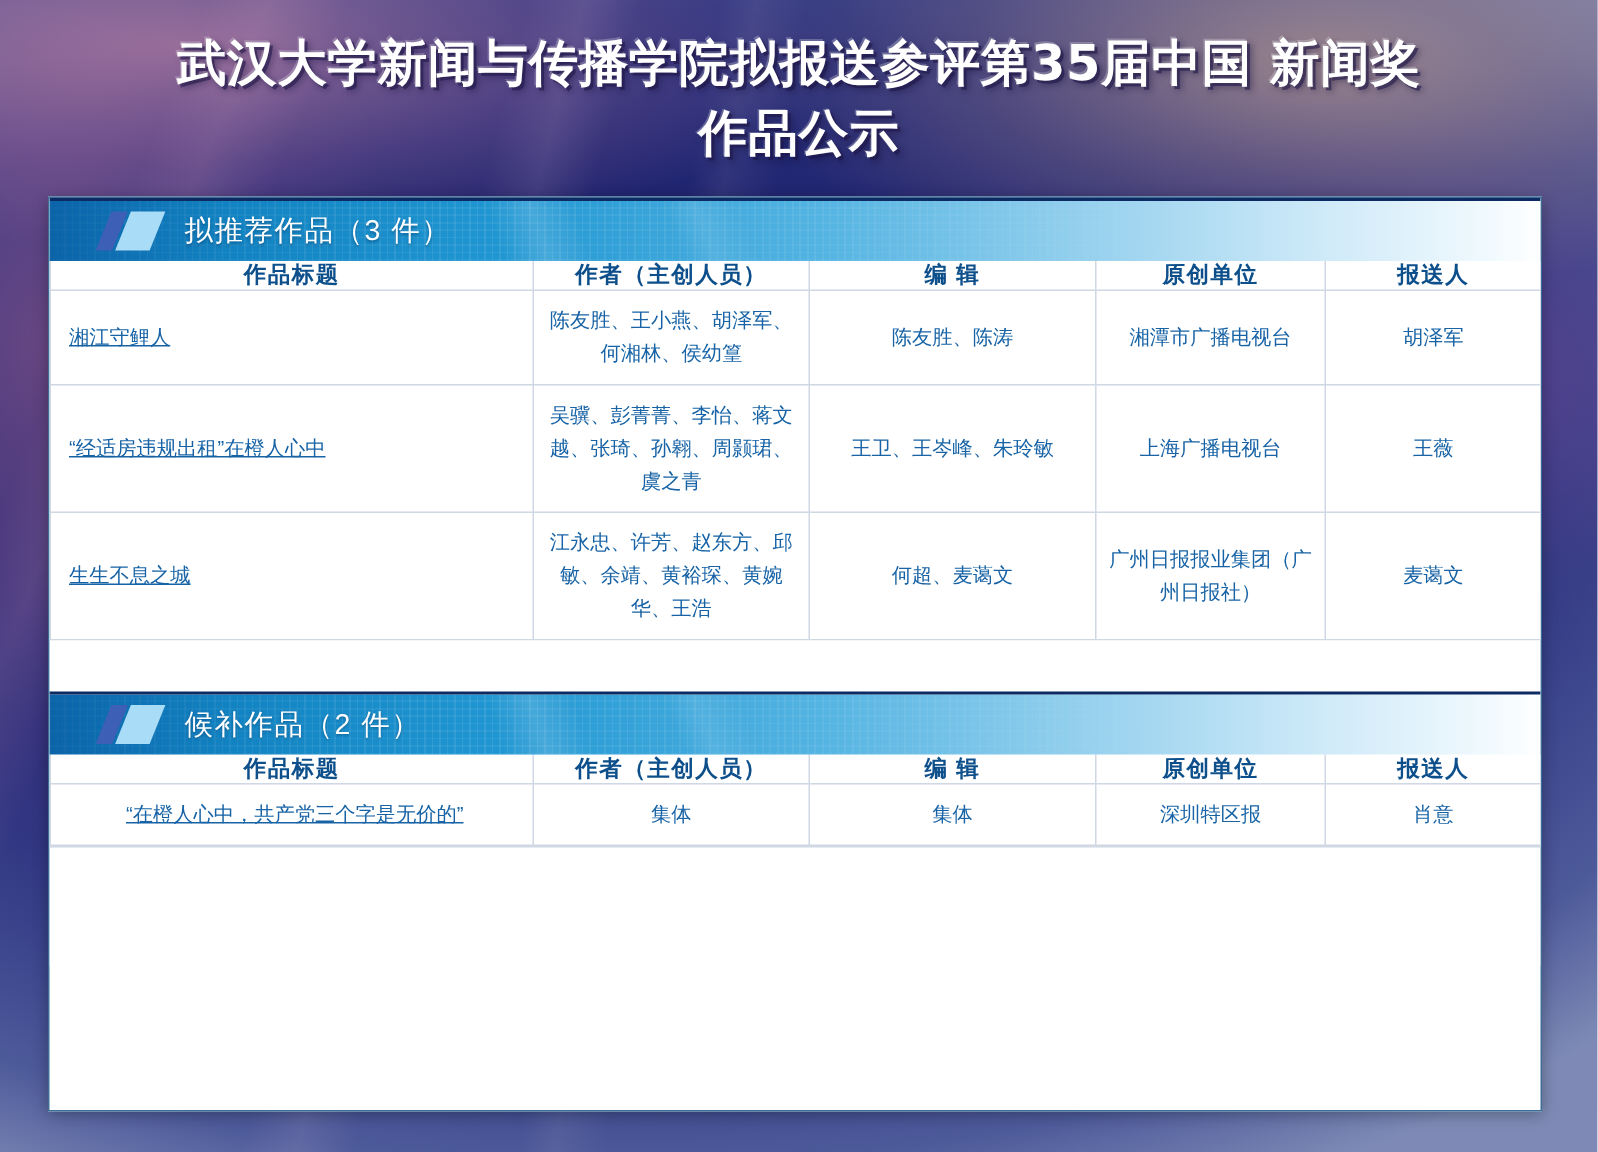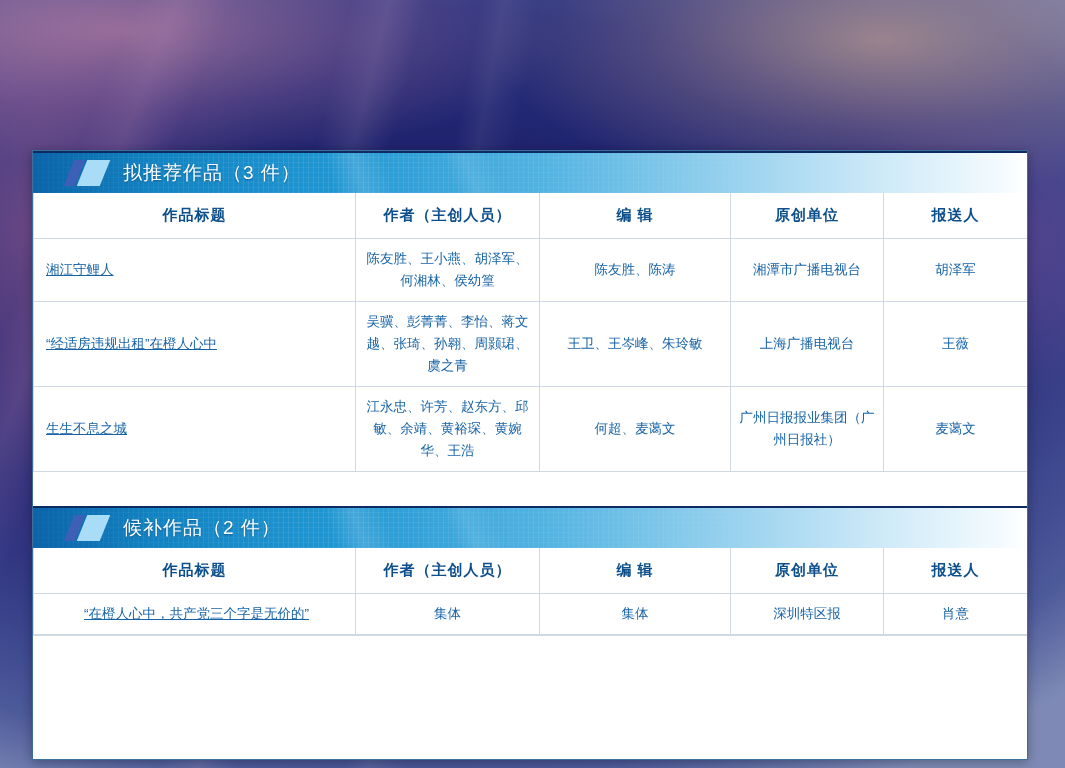--- a/index.html
+++ b/index.html
@@ -61,21 +61,21 @@
        3px 3px 5px rgba(20,15,60,0.50),
       -1px -1px 0 rgba(255,255,255,0.25);
     white-space: nowrap;
   }
   #title-block .title-line.second { white-space: normal; }
 
   
   #panel {
     position: absolute;
     left: 32px;
-    top: 150px;
+    top: 131px;
     width: 996px;
     height: 610px;
     background: #ffffff;
     border: 1px solid #3c6e97;
     box-shadow: 0 2px 10px rgba(0,0,0,0.30);
     overflow: hidden;
   }
 
   
   .section-bar {
@@ -140,21 +140,21 @@
   table.grid col.c4 { width: 153px; }
   table.grid col.c5 { width: 144px; }
 
   table.grid th {
     font-size: 15px;
     font-weight: bold;
     color: #0d4f8b;
     text-align: center;
     border: 1px solid #cfd8e3;
     border-top: none;
-    padding: 13px 6px;
+    padding: 0 6px;
     letter-spacing: 1px;
   }
   table.grid td {
     font-size: 13.5px;
     color: #1763a6;
     text-align: center;
     border: 1px solid #cfd8e3;
     padding: 9px 8px;
     line-height: 22px;
     vertical-align: middle;
@@ -174,20 +174,24 @@
     border-top: 1px solid #cfd8e3;
   }
   .gap-block { height: 34px; background: #ffffff; }
 </style>
 </head>
 <body>
 
 <div id="page">
   <div id="bg-streaks"></div>
 
+  <div id="title-block">
+    <div class="title-line">武汉大学新闻与传播学院拟报送参评第35届中国 新闻奖</div>
+    <div class="title-line second">作品公示</div>
+  </div>
 
   <div id="panel">
 
     <div class="section-bar">
       <div class="bar-texture"></div>
       <span class="bar-icon">
         <i class="sliver"></i>
           <i class="blade"></i>
       </span>
       <span class="bar-title">拟推荐作品（3 件）</span>

